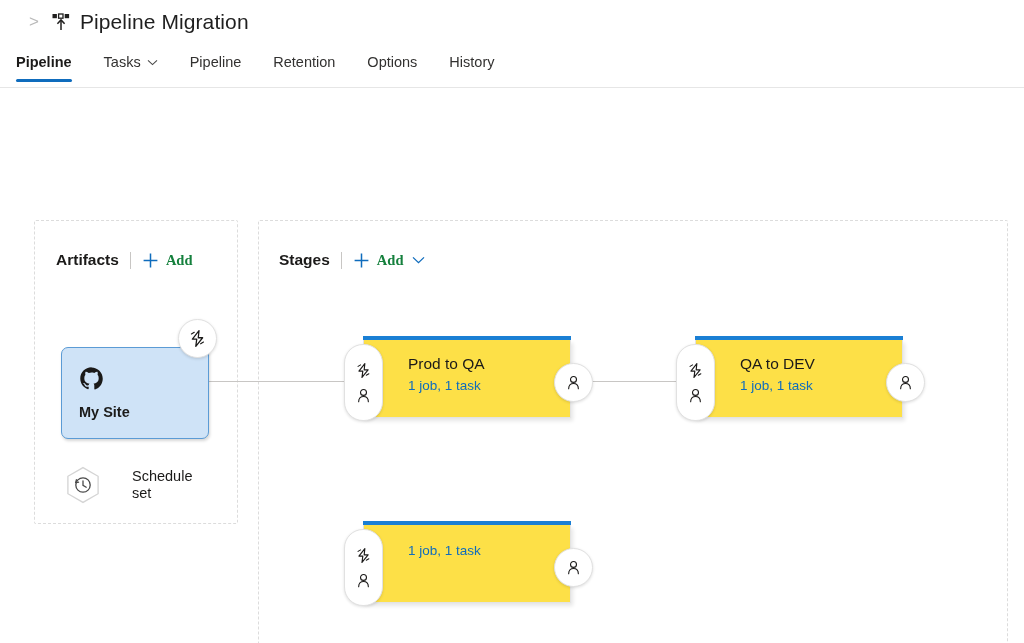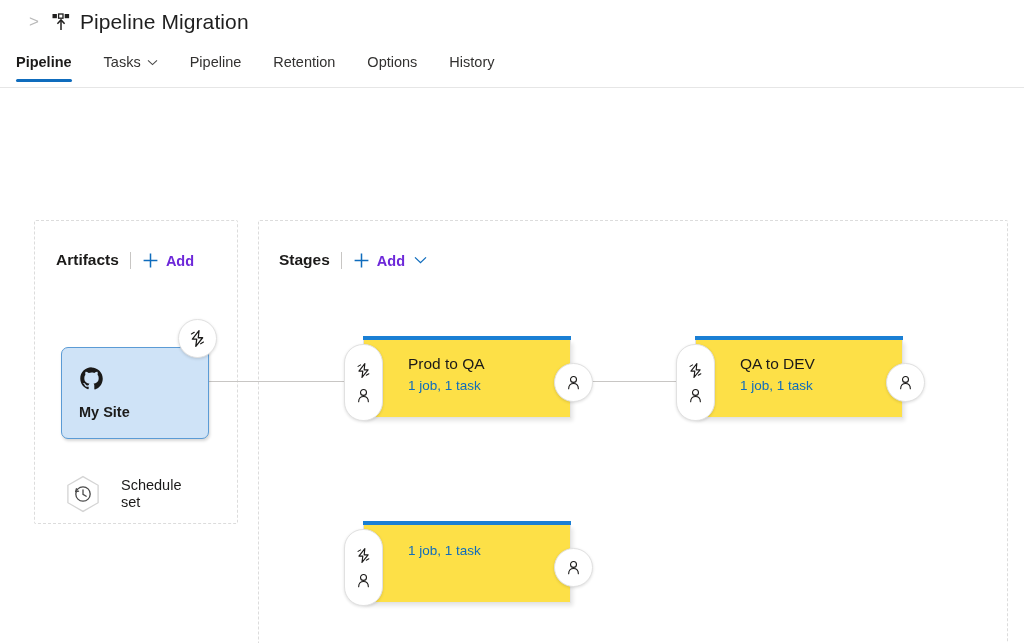--- a/index.html
+++ b/index.html
@@ -129,26 +129,27 @@
     color: #1b1a19;
   }
   .panel-head .divider {
     width: 1px;
     height: 17px;
     background: #c8c6c4;
     margin: 0 11px;
   }
   .add-btn {
     display: inline-flex;
-    align-items: flex-end;
+    align-items: center;
     gap: 7px;
-    color: #6d28d9;
+    color: #15803d;
     font-size: 14.5px;
     font-weight: bold;
     cursor: pointer;
+    font-family: Liberation Serif, serif;
   }
   .add-btn .plus {
     display: inline-flex;
     align-items: center;
     justify-content: center;
   }
   .add-chev {
     display: inline-flex;
     align-items: center;
     margin-left: 9px;
@@ -191,24 +192,24 @@
     display: flex;
     align-items: center;
     justify-content: center;
     cursor: pointer;
   }
 
   
   .schedule {
     position: absolute;
     left: 63px;
-    top: 386px;
-    display: flex;
-    align-items: center;
-    gap: 18px;
+    top: 377px;
+    display: flex;
+    align-items: center;
+    gap: 29px;
     cursor: pointer;
   }
   .schedule-text {
     font-size: 14.5px;
     color: #1b1a19;
     line-height: 17px;
     white-space: pre-line;
   }
 
   

